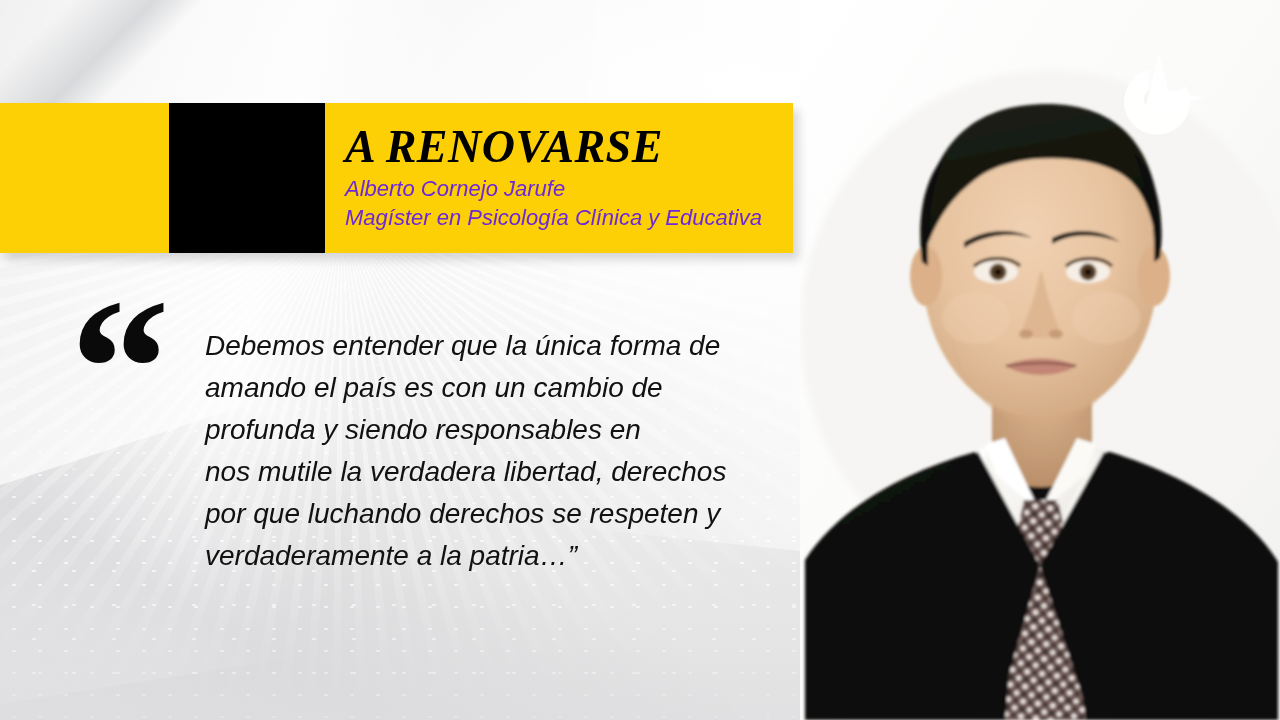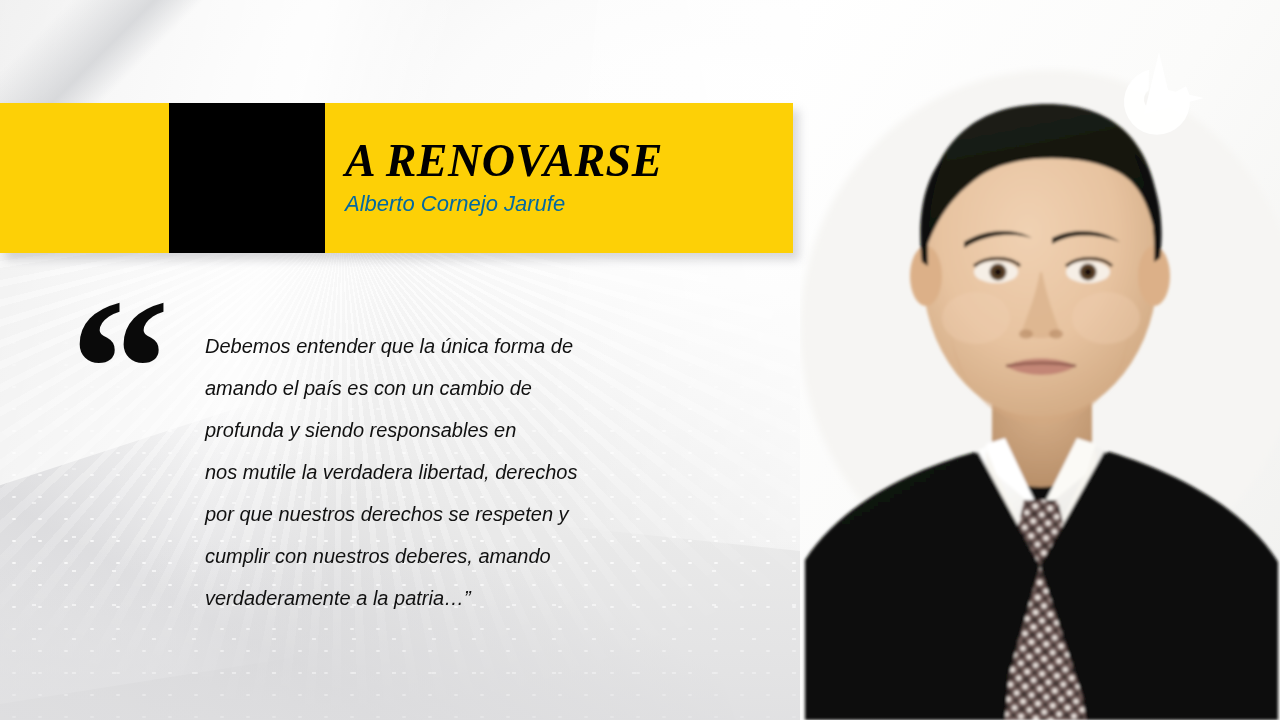--- a/index.html
+++ b/index.html
@@ -163,21 +163,21 @@
     letter-spacing: .5px;
     margin: 0 0 4px 0;
     white-space: nowrap;
   }
   .banner-sub {
     font-family: "Liberation Sans", sans-serif;
     font-style: italic;
     font-weight: 400;
     font-size: 22px;
     line-height: 1.32;
-    color: #0369a1;
+    color: #6d28d9;
     white-space: nowrap;
   }
 
   
   .quote-mark {
     position: absolute;
     left: 70px;
     top: 268px;
     font-family: "Liberation Serif", "DejaVu Serif", serif;
     font-weight: bold;
@@ -190,21 +190,21 @@
   .quote-body {
     position: absolute;
     left: 205px;
     top: 325px;
     width: 590px;
   }
   .quote-line {
     font-family: "Liberation Sans", sans-serif;
     font-style: italic;
     font-weight: 400;
-    font-size: 20px;
+    font-size: 28px;
     line-height: 42px;
     color: #111111;
     white-space: nowrap;
   }
 
   
   .portrait {
     position: absolute;
     left: 800px;
     top: 0px;
@@ -346,27 +346,27 @@
       <path d="M 60 22 A 33 33 0 1 0 85 54 L 62 54 A 11 11 0 1 1 50 40 Z" fill="#ffffff" opacity="0.92" transform="rotate(-28 52 52)"></path>
       <path d="M 55 4 L 64 42 L 100 50 L 40 66 Z" fill="#ffffff" opacity="0.96"></path>
     </svg>
   </div>
 
   <div class="banner">
     <div class="banner-blackbox"></div>
     <div class="banner-text">
       <div class="banner-title">A RENOVARSE</div>
       <div class="banner-sub">Alberto Cornejo Jarufe</div>
+      <div class="banner-sub">Magíster en Psicología Clínica y Educativa</div>
     </div>
   </div>
 
   <div class="quote-mark">“</div>
   <div class="quote-body">
     <div class="quote-line">Debemos entender que la única forma de</div>
     <div class="quote-line">amando el país es con un cambio de</div>
     <div class="quote-line">profunda y siendo responsables en</div>
     <div class="quote-line">nos mutile la verdadera libertad, derechos</div>
-    <div class="quote-line">por que nuestros derechos se respeten y</div>
-    <div class="quote-line">cumplir con nuestros deberes, amando</div>
+    <div class="quote-line">por que luchando derechos se respeten y</div>
     <div class="quote-line">verdaderamente a la patria…”</div>
   </div>
 
 </div>
 
 </body></html>

